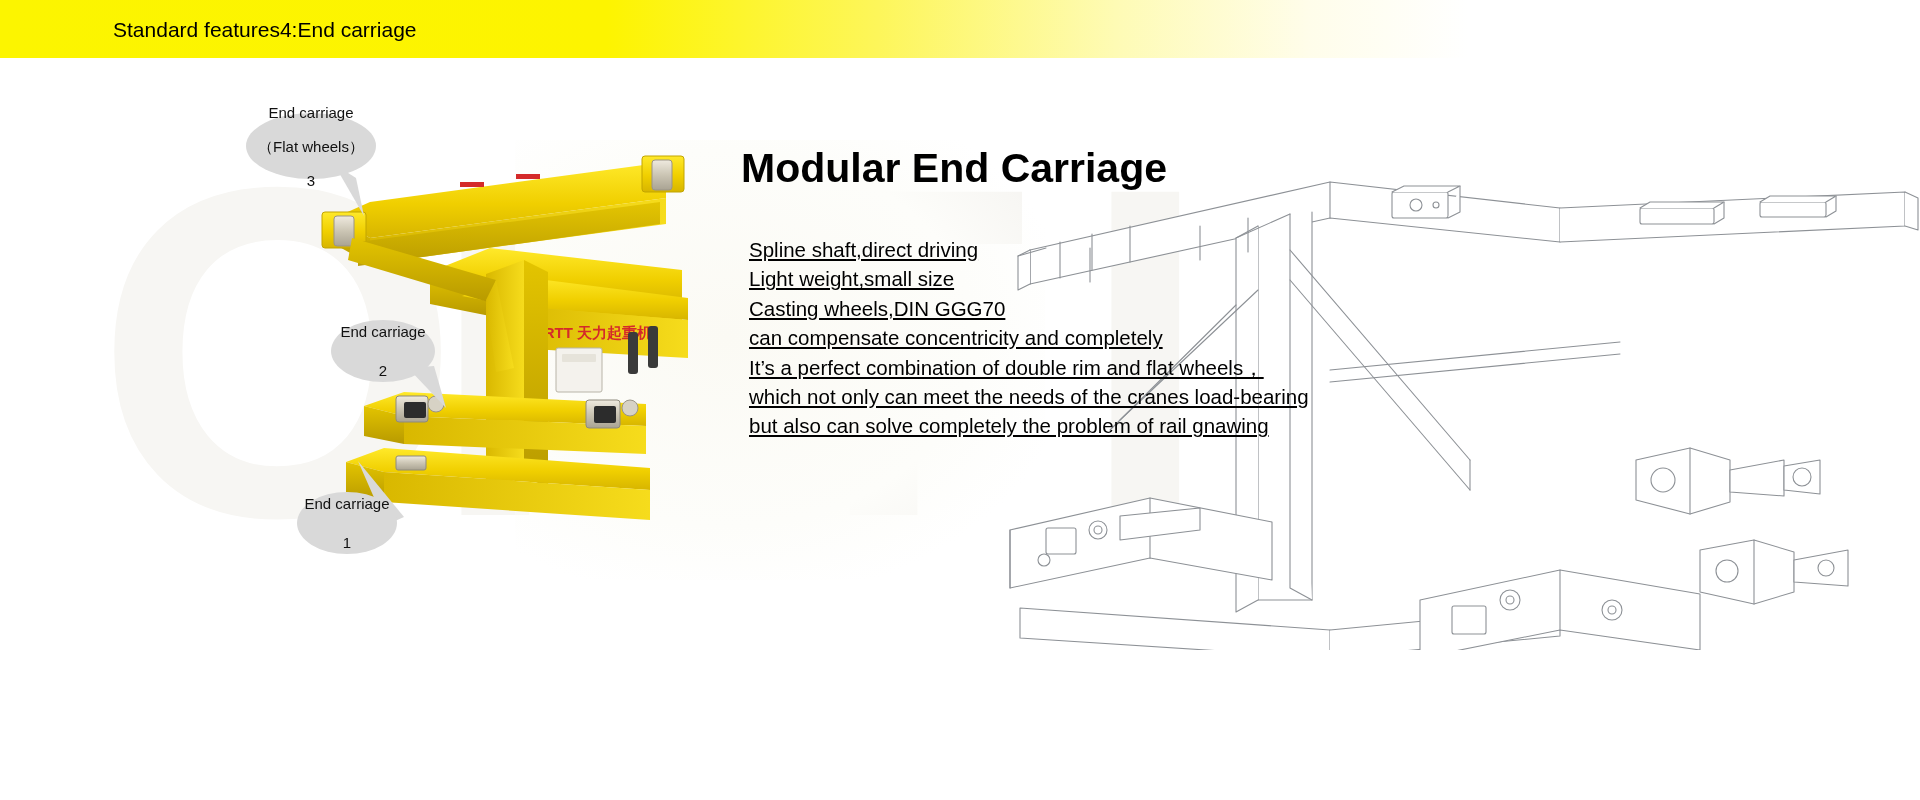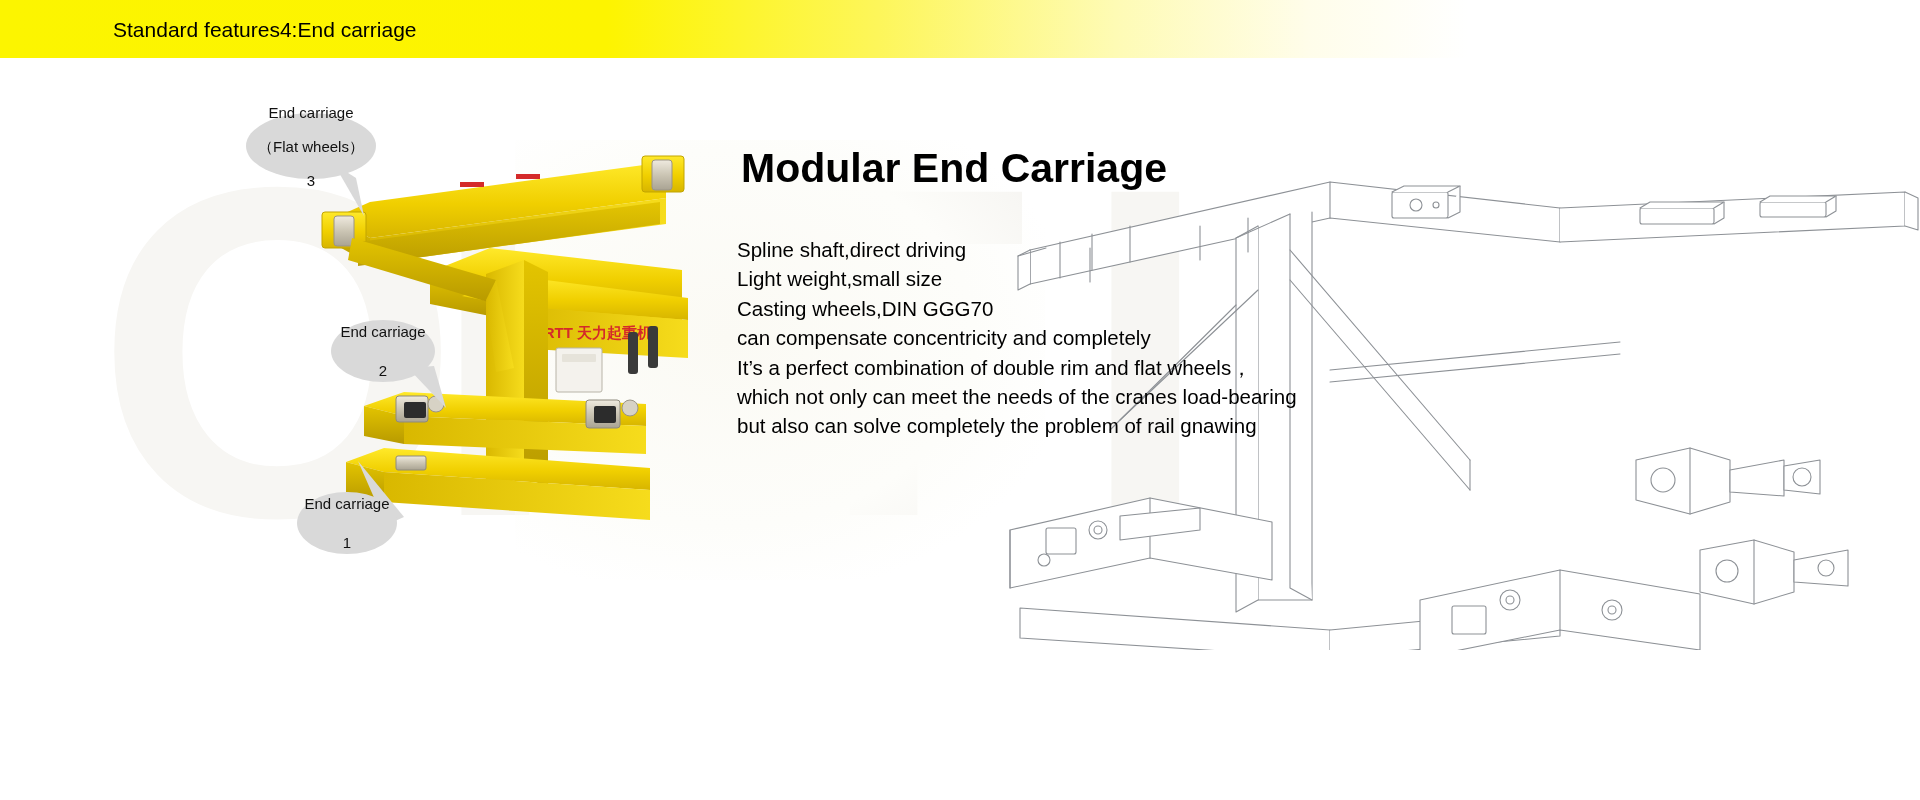--- a/index.html
+++ b/index.html
@@ -117,22 +117,23 @@
   #main-heading {
     font-size: 41px;
     line-height: 50px;
     font-weight: bold;
     color: #000000;
     margin: 0 0 42px 8px;
     white-space: nowrap;
   }
   #feature-list {
     list-style: none;
-    margin: 4px;
+    margin: 16px;
     padding: 0;
+    text-decoration: underline;
   }
   #feature-list li {
     font-size: 20.5px;
     line-height: 29.4px;
     color: #000000;
     white-space: nowrap;
   }
 </style>
 </head>
 <body>

